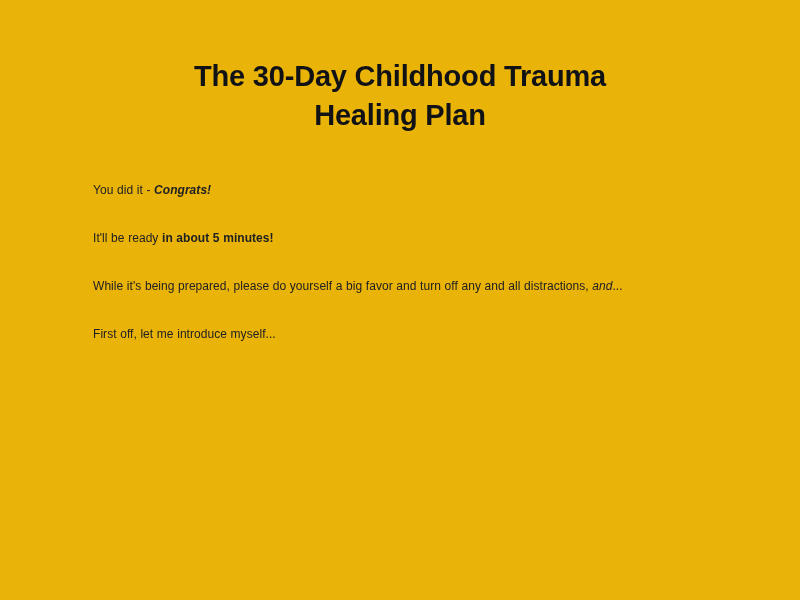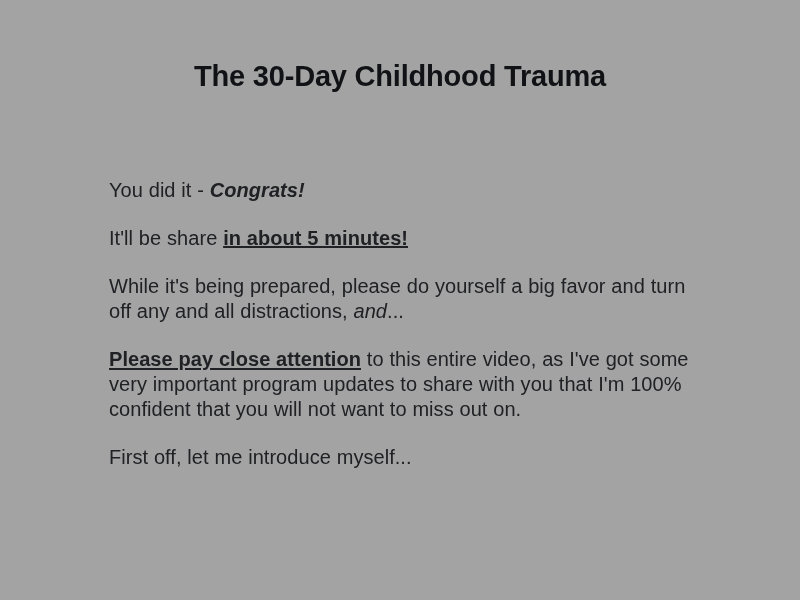--- a/index.html
+++ b/index.html
@@ -12,21 +12,21 @@
     background: #ffffff;
     font-family: "Liberation Sans", sans-serif;
     color: #202124;
     overflow: hidden;
   }
 
   .page {
     width: 800px;
     height: 600px;
     position: relative;
-    background: #a3a3a3;
+    background: #eab308;
     box-sizing: border-box;
   }
 
   .doc-title {
     position: absolute;
     left: 0;
     top: 57px;
     width: 800px;
     text-align: center;
     font-size: 29px;
@@ -39,55 +39,55 @@
   }
 
   .body-block {
     position: absolute;
     left: 93px;
     top: 178px;
     width: 614px;
   }
 
   .para {
-    font-size: 20px;
+    font-size: 12px;
     line-height: 25px;
     color: #202124;
-    margin: 0 0 23px 16px;
+    margin: 0 0 23px 0;
     letter-spacing: 0.05px;
     word-spacing: 0.2px;
   }
 
   .para:last-child {
     margin-bottom: 0;
   }
 
-  .b    { font-weight: 700; text-decoration: underline; }
+  .b    { font-weight: 700; }
   .i    { font-style: italic; text-align: right; }
   .bi   { font-weight: 700; font-style: italic; }
   .u    { text-decoration: underline; text-underline-offset: 2px; }
   .bu   { font-weight: 700; text-decoration: underline; text-underline-offset: 2px; }
 </style>
 </head>
 <body>
 
 <div class="page">
 
   <h1 class="doc-title">
     <span>The 30-Day Childhood Trauma</span><br>
+    <span>Healing Plan</span>
   </h1>
 
   <div class="body-block">
 
     <p class="para"><span>You did it - </span><span class="bi">Congrats!</span></p>
 
 
 
-    <p class="para"><span>It'll be share </span><span class="b">in about 5 minutes!</span></p>
+    <p class="para"><span>It'll be ready </span><span class="b">in about 5 minutes!</span></p>
 
     <p class="para"><span>While it's being prepared, please do yourself a big favor and turn off any and all distractions, </span><span class="i">and</span><span>...</span></p>
 
-    <p class="para"><span class="bu">Please pay close attention</span><span> to this entire video, as I've got some very important program updates to share with you that I'm 100% confident that you will not want to miss out on.</span></p>
 
     <p class="para"><span>First off, let me introduce myself...</span></p>
 
   </div>
 </div>
 
 </body></html>

